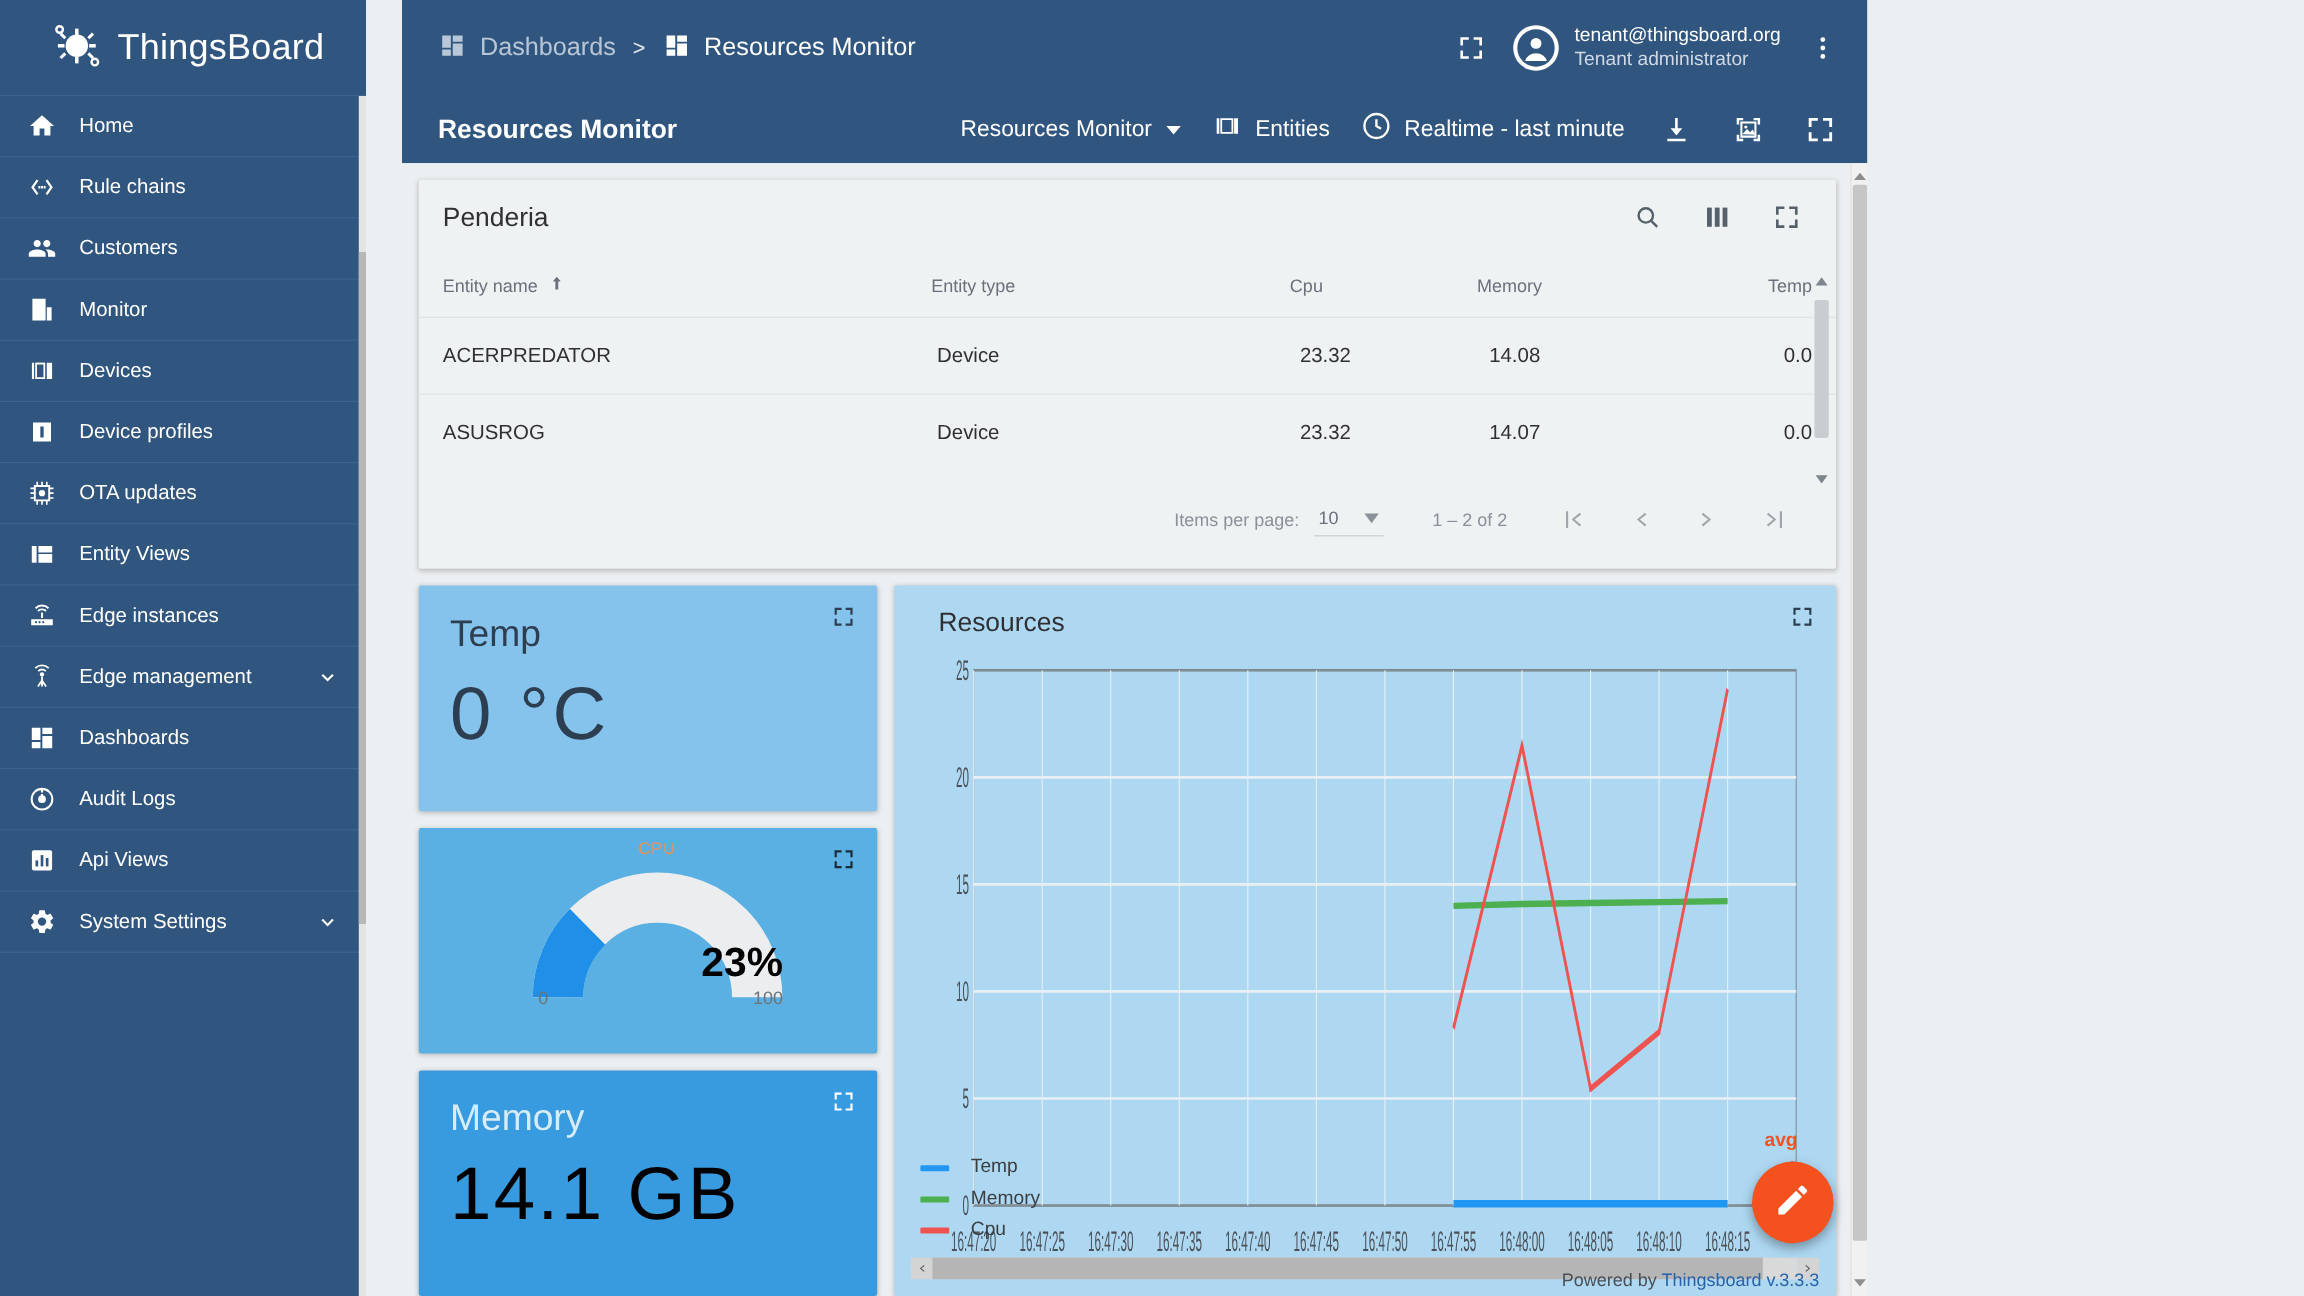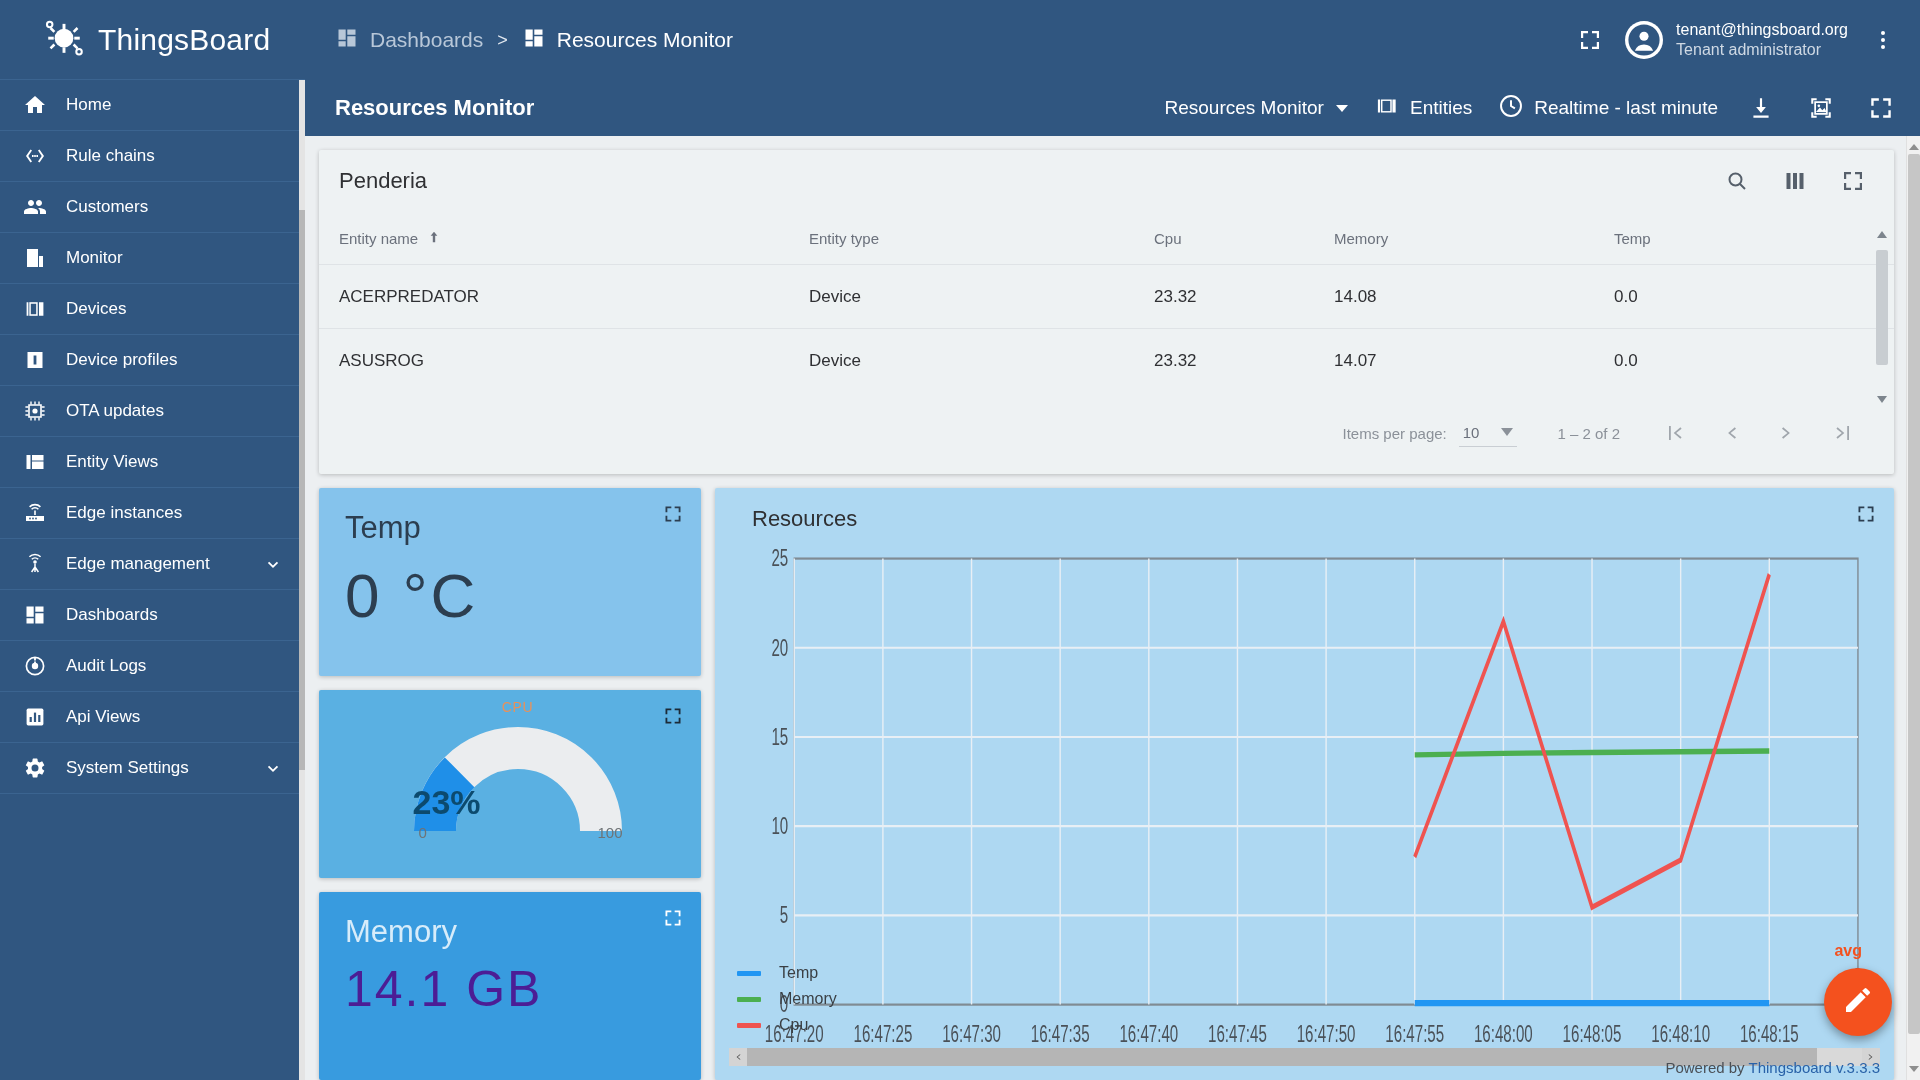--- a/index.html
+++ b/index.html
@@ -2,21 +2,21 @@
 <html><head>
 <meta charset="utf-8">
 <style>
   * { box-sizing: border-box; margin: 0; padding: 0; }
   html, body {
     width: 1920px; height: 1080px;
     overflow: hidden;
     font-family: "Liberation Sans", sans-serif;
     background: #eceff1;
   }
-  .app { display: flex; width: 1920px; height: 1080px; }
+  .app { display: flex; width: 1556px; height: 1080px; gap: 30px; }
 
   
   .sidebar {
     width: 305px; flex: 0 0 305px;
     background: #305680;
     color: #fff;
     display: flex; flex-direction: column;
     height: 1080px;
     overflow: hidden;
     position: relative;
@@ -161,27 +161,27 @@
 
   .temp-card { background: #85c3ec; height: 188px; flex: 0 0 188px; padding: 22px 26px; }
   .temp-title { font-size: 31px; color: #2c3e50; font-weight: 400; }
   .temp-value { font-size: 62px; color: #2c3e50; font-weight: 300; margin-top: 14px; letter-spacing: 3px; }
   .temp-card .expand svg { fill: #2c3e50; }
 
   .gauge-card { background: #5ab0e2; height: 188px; flex: 0 0 188px; display: flex; flex-direction: column; align-items: center; }
   .gauge-card .expand svg { fill: #1c2b38; }
   .gauge-label { margin-top: 9px; font-size: 14px; color: #e8915b; letter-spacing: .6px; }
   .gauge-wrap { position: relative; width: 210px; height: 120px; margin-top: 2px; }
-  .gauge-val { position: absolute; left: 0; right: 0; top: 66px; text-align: left; font-size: 34px; font-weight: 700; color: #0c4a6e; }
+  .gauge-val { position: absolute; left: 0; right: 0; top: 66px; text-align: right; font-size: 34px; font-weight: 700; color: #000000; }
   .gauge-min { position: absolute; left: 6px; bottom: -4px; font-size: 15px; color: #6e7376; }
   .gauge-max { position: absolute; right: 0px; bottom: -4px; font-size: 15px; color: #6e7376; }
 
   .mem-card { background: #389bdf; height: 188px; flex: 0 0 188px; padding: 22px 26px; }
   .mem-title { font-size: 31px; color: #d7ecfa; font-weight: 400; }
-  .mem-value { font-size: 50px; color: #4c1d95; font-weight: 300; margin-top: 10px; letter-spacing: 2px; }
+  .mem-value { font-size: 62px; color: #000000; font-weight: 300; margin-top: 10px; letter-spacing: 2px; }
   .mem-card .expand svg { fill: #ffffff; }
 
   
   .chart-card {
     flex: 1 1 auto; background: #aed8f2; position: relative; min-width: 0;
     display: flex; flex-direction: column;
     border-radius: 2px; box-shadow: 0 1px 4px rgba(0,0,0,.22);
     overflow: hidden;
   }
   .chart-card .expand svg { fill: #2c3e50; }

